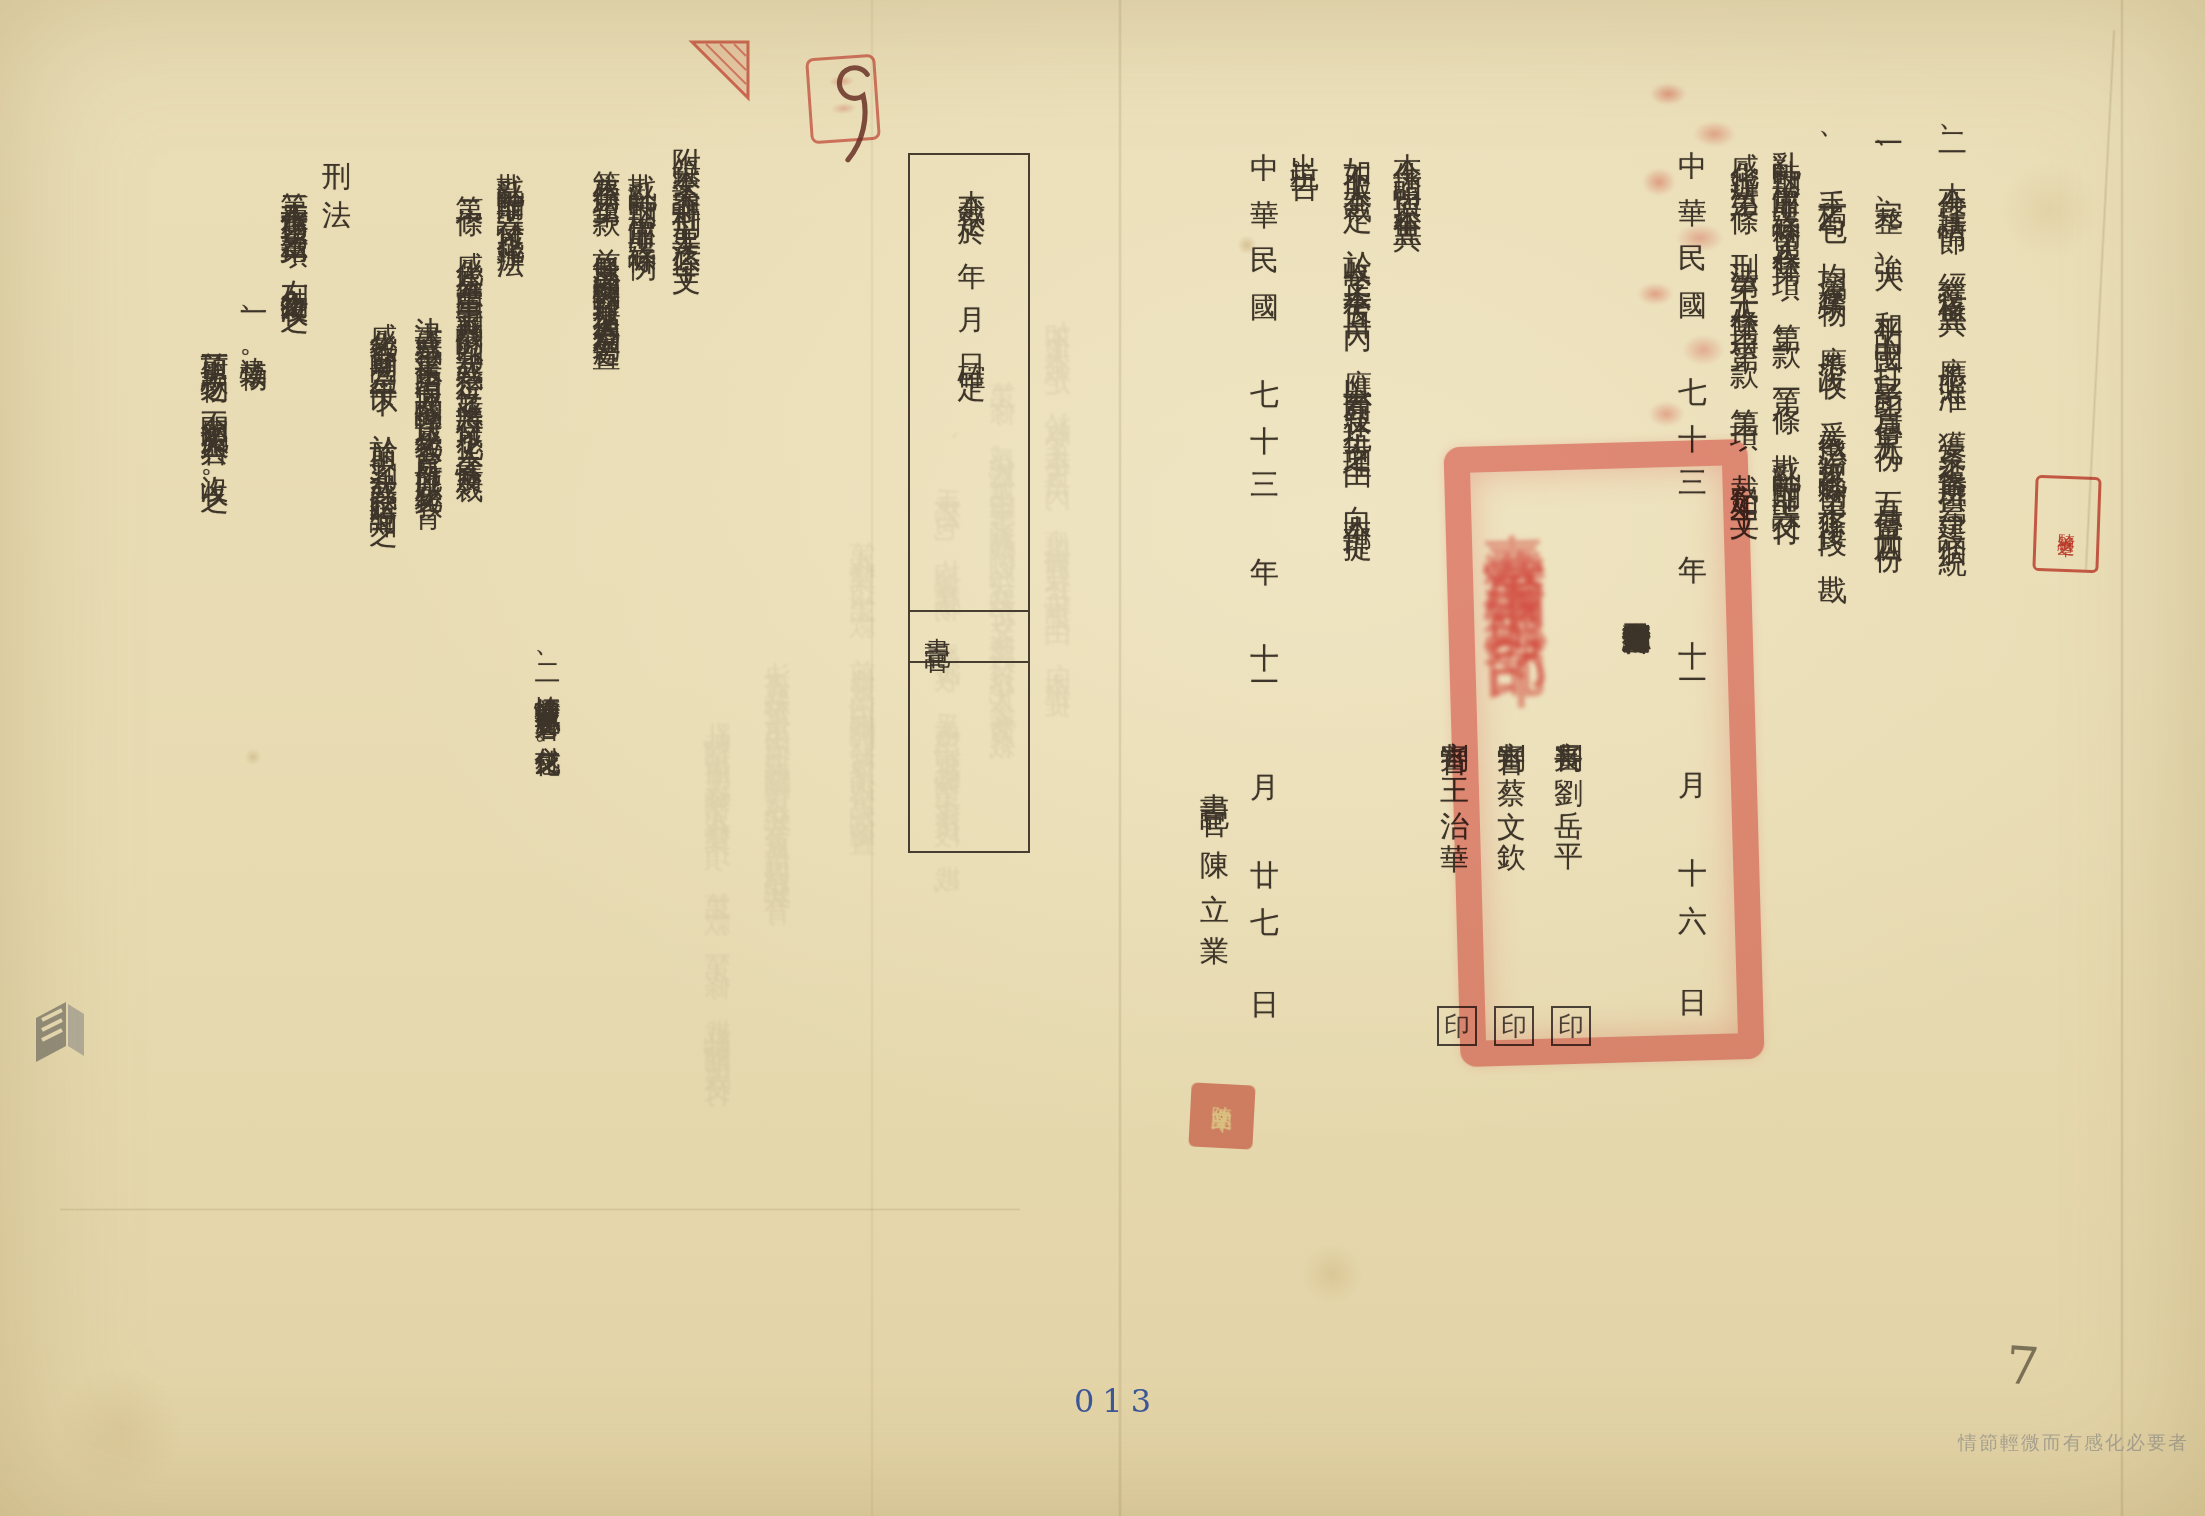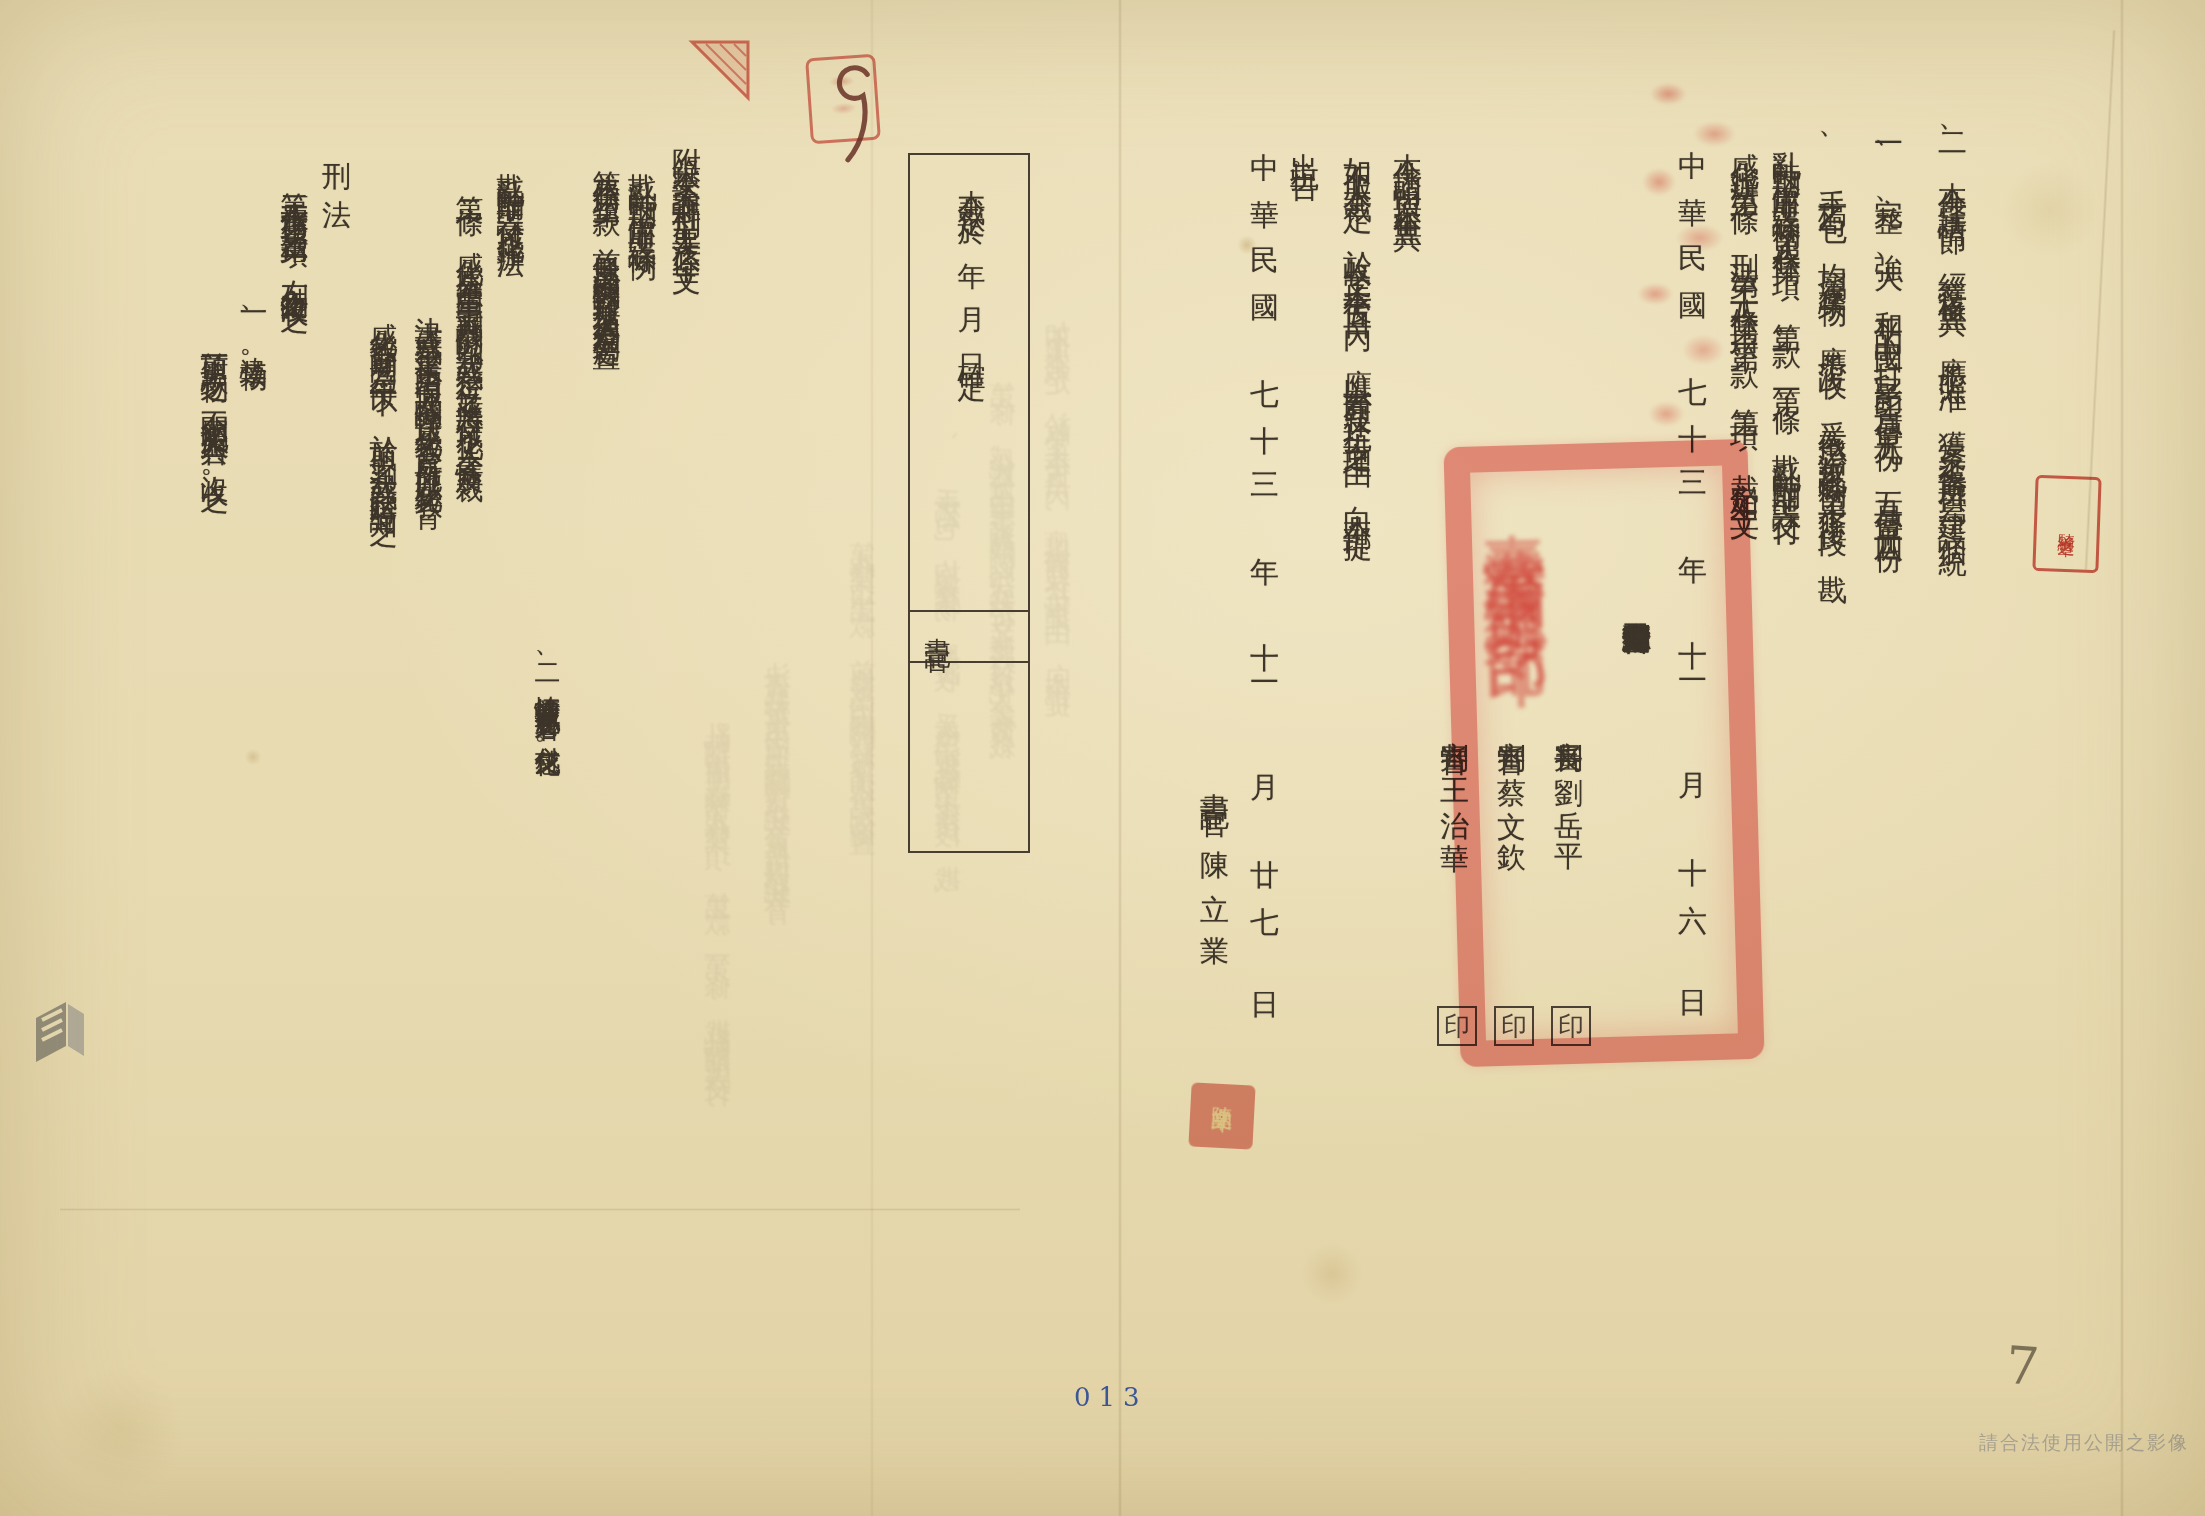--- a/index.html
+++ b/index.html
@@ -78,21 +78,21 @@
   .seam-seal .inner{writing-mode:vertical-rl;text-orientation:upright;
     font-size:17px;letter-spacing:2px;color:rgba(200,58,48,.85);}
   .nine-stamp{position:absolute;left:806px;top:52px;width:86px;height:110px;}
   .nine-stamp .box{position:absolute;left:2px;top:4px;width:64px;height:80px;
     border:3px solid rgba(206,62,55,.65);border-radius:8px;transform:rotate(-4deg);
     mix-blend-mode:multiply;
     background:
       radial-gradient(18px 8px at 50% 28%, rgba(206,62,55,.30), transparent 70%),
       radial-gradient(18px 8px at 50% 62%, rgba(206,62,55,.26), transparent 70%);}
   .tri-stamp{position:absolute;left:688px;top:38px;mix-blend-mode:multiply;}
-  .page-stamp{position:absolute;left:1074px;top:1382px;font-size:26px;letter-spacing:8px;
+  .page-stamp{position:absolute;left:1074px;top:1382px;font-size:32px;letter-spacing:8px;
     color:#2d4d97;opacity:.92;font-family:"DejaVu Serif","Liberation Serif",serif;}
   .hand-seven{position:absolute;left:2006px;top:1336px;font-size:52px;color:rgba(104,95,72,.85);
     transform:rotate(4deg);font-family:"DejaVu Serif",serif;}
   .watermark{position:absolute;right:16px;top:1430px;font-size:19px;letter-spacing:2px;color:#a8a394;}
   .logo{position:absolute;left:22px;top:988px;opacity:.8;}
 </style>
 </head>
 <body>
 
 <div class="crease" style="left:1118px;"></div>
@@ -170,21 +170,21 @@
 <div class="vcol" style="left:452px;top:173px;font-size:28px;letter-spacing:7px;">第二條：感化處分應由軍事審判機關以判決或裁定行之並應將交付感化人之素情及裁</div>
 <div class="vcol" style="left:411px;top:295px;font-size:28px;letter-spacing:7px;">決書或裁定書送由省保安機關轉送感化教育處所施以感化教育。</div>
 <div class="vcol" style="left:366px;top:300px;font-size:28px;letter-spacing:7px;">感化教育期間為三年以下，於前項之判決或裁定時諭知之。</div>
 <div class="vcol" style="left:320px;top:140px;letter-spacing:4px;">刑　法</div>
 <div class="vcol" style="left:277px;top:170px;font-size:28px;letter-spacing:4px;">第三十八條第一項第一款第二項：左列之物沒收之：</div>
 <div class="vcol" style="left:236px;top:298px;font-size:28px;letter-spacing:4px;">一、違禁物。</div>
 <div class="vcol" style="left:197px;top:330px;font-size:28px;letter-spacing:4px;">前項第一款之物，不問屬於犯人與否，沒收之。</div>
 
 <div class="page-stamp">013</div>
 <div class="hand-seven">7</div>
-<div class="watermark">請合法使用公開之影像</div>
+<div class="watermark">情節輕微而有感化必要者</div>
 
 <svg class="logo" width="74" height="92" viewBox="0 0 74 92">
   <path d="M14 30 L44 14 L44 58 L14 74 Z" fill="#7d7a6e"></path>
   <line x1="20" y1="32" x2="40" y2="22" stroke="#e9ddb6" stroke-width="4"></line>
   <line x1="20" y1="42" x2="40" y2="32" stroke="#e9ddb6" stroke-width="4"></line>
   <line x1="20" y1="52" x2="40" y2="42" stroke="#e9ddb6" stroke-width="4"></line>
   <path d="M46 16 L62 26 L62 68 L46 58 Z" fill="#a3a093"></path>
 </svg>
 
 </body></html>

